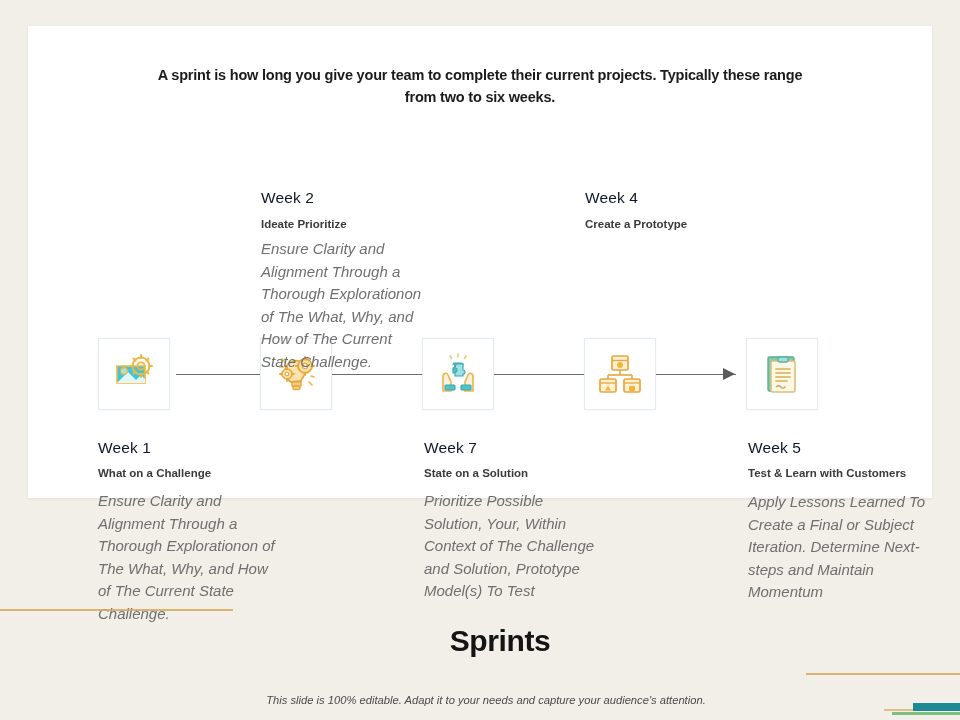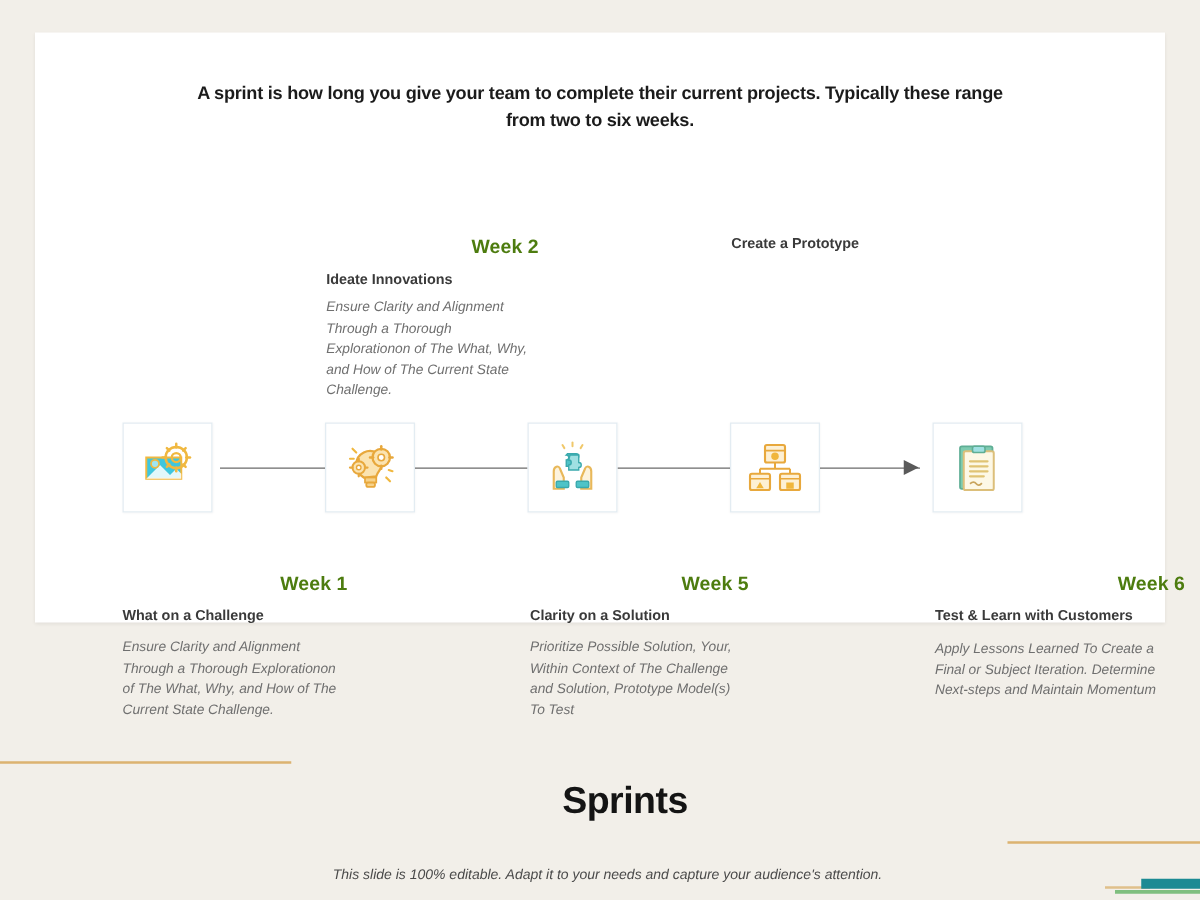--- a/index.html
+++ b/index.html
@@ -75,51 +75,50 @@
   .icon-box.i3 { left: 394px; }
   .icon-box.i4 { left: 556px; }
   .icon-box.i5 { left: 718px; }
   .icon-box svg { width: 50px; height: 50px; display: block; }
 
   
   .wk-block { position: absolute; }
 
   .wk-title {
     font-size: 15.5px;
-    font-weight: bold;
-    color: #4d7c0f;
+    font-weight: normal;
+    color: #0f172a;
     letter-spacing: 0.1px;
     margin-bottom: 9px;
-    text-align: right;
   }
   .wk-sub {
     font-size: 11.5px;
     font-weight: bold;
     color: #3a3a3a;
     margin-bottom: 8px;
   }
   .wk-body {
-    font-size: 11px;
+    font-size: 15px;
     font-style: italic;
     color: #6f6f6f;
     line-height: 1.5;
   }
 
   
   .wk2 { left: 233px; top: 163px; width: 170px; }
   .wk4 { left: 557px; top: 163px; width: 175px; }
   .wk2 .wk-title, .wk4 .wk-title { margin-bottom: 11px; }
 
   
   .wk1 { left: 70px;  top: 413px; width: 180px; }
   .wk3 { left: 396px; top: 413px; width: 175px; }
   .wk5 { left: 720px; top: 413px; width: 200px; }
   .wk1 .wk-sub, .wk3 .wk-sub { margin-bottom: 11px; }
   .wk5 .wk-sub { margin-bottom: 12px; }
-  .wk1 .wk-title, .wk3 .wk-title, .wk5 .wk-title { margin-bottom: 10px; margin-top: 20px; }
+  .wk1 .wk-title, .wk3 .wk-title, .wk5 .wk-title { margin-bottom: 10px; }
 
   
   .deco-line-left {
     position: absolute;
     left: 0px;
     top: 609px;
     width: 233px;
     height: 2px;
     background: #d8a85a;
     opacity: 0.85;
@@ -294,42 +293,43 @@
           <line x1="19" y1="28" x2="33" y2="28"></line>
           <line x1="19" y1="32" x2="30" y2="32"></line>
         </g>
         <path d="M19 38 q3 -2.5 5 0 q2 2.5 4.5 -0.5" fill="none" stroke="#c9a45c" stroke-width="1.4"></path>
       </svg>
     </span>
   </div>
 
   <div class="wk-block wk2">
     <div class="wk-title">Week 2</div>
-    <div class="wk-sub">Ideate Innovations</div>
+    <div class="wk-sub">Ideate Prioritize</div>
     <div class="wk-body">Ensure Clarity and Alignment Through a Thorough Explorationon of The  What, Why, and How of The Current State Challenge.</div>
   </div>
 
   <div class="wk-block wk4">
+    <div class="wk-title">Week 4</div>
     <div class="wk-sub">Create a Prototype</div>
   </div>
 
   <div class="wk-block wk1">
     <div class="wk-title">Week 1</div>
     <div class="wk-sub">What on a Challenge</div>
     <div class="wk-body">Ensure Clarity and Alignment Through a Thorough Explorationon of The  What, Why, and How of The Current State Challenge.</div>
   </div>
 
   <div class="wk-block wk3">
+    <div class="wk-title">Week 7</div>
+    <div class="wk-sub">State on a Solution</div>
+    <div class="wk-body">Prioritize Possible Solution, Your, Within Context of The Challenge and Solution, Prototype Model(s) To Test</div>
+  </div>
+
+  <div class="wk-block wk5">
     <div class="wk-title">Week 5</div>
-    <div class="wk-sub">Clarity on a Solution</div>
-    <div class="wk-body">Prioritize Possible Solution, Your, Within Context of The Challenge and Solution, Prototype Model(s) To Test</div>
-  </div>
-
-  <div class="wk-block wk5">
-    <div class="wk-title">Week 6</div>
     <div class="wk-sub">Test &amp; Learn with Customers</div>
     <div class="wk-body">Apply Lessons Learned To Create a Final or Subject Iteration. Determine Next-steps and Maintain Momentum</div>
   </div>
 
 </div>
 
 <div class="deco-line-left"></div>
 <div class="deco-line-right"></div>
 <div class="deco-bar-tan"></div>
 <div class="deco-bar-teal"></div>

